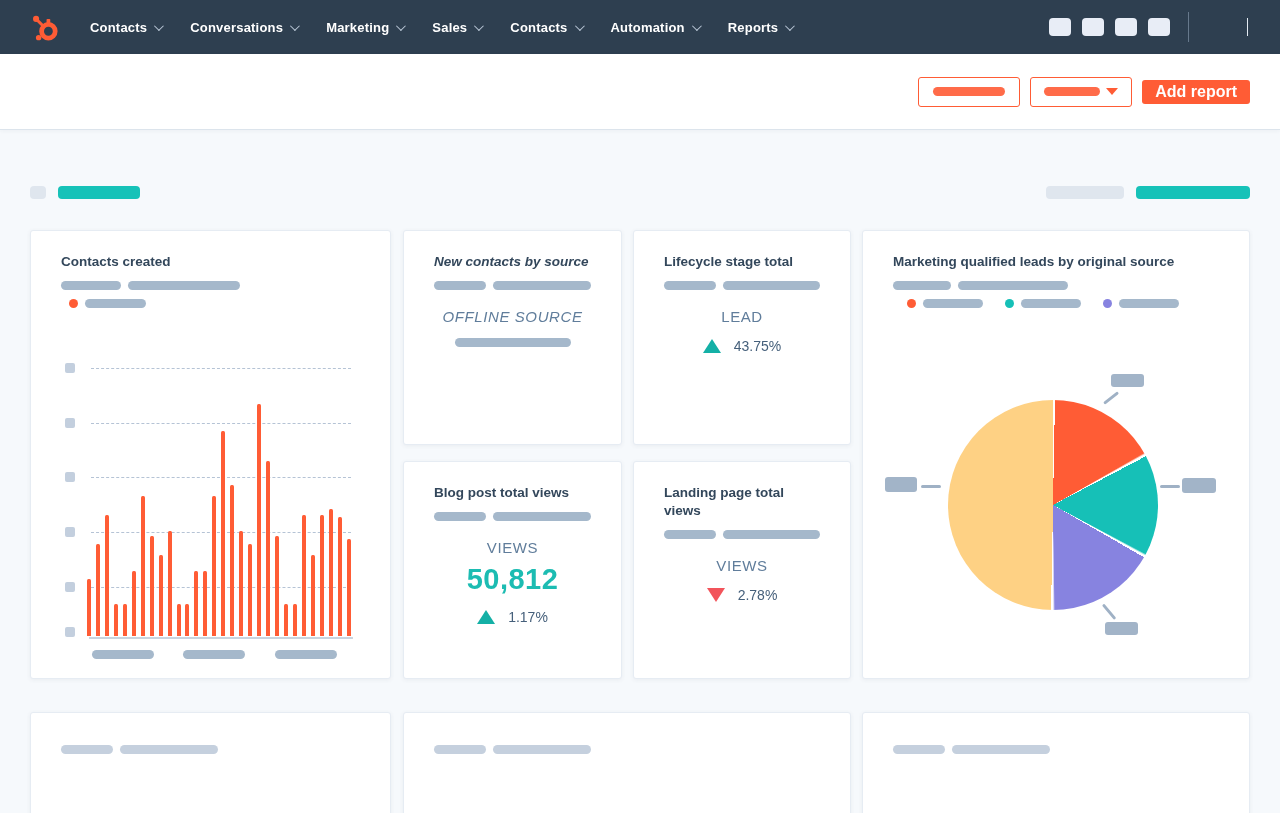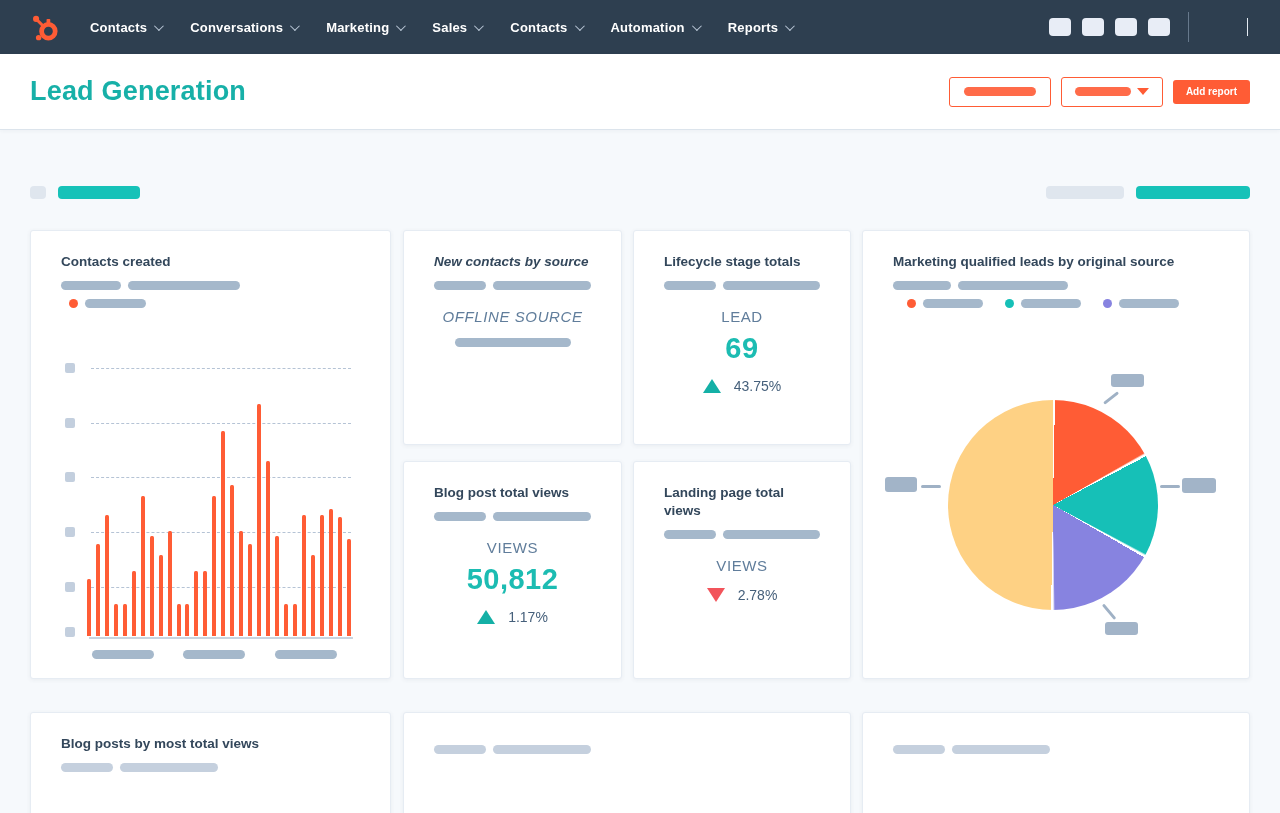--- a/index.html
+++ b/index.html
@@ -38,21 +38,21 @@
   .page-title { font-size:27px; font-weight:700; color:#17b0a8; letter-spacing:.2px; }
   .head-actions { margin-left:auto; display:flex; align-items:center; gap:10px; }
   .btn-outline {
     width:102px; height:30px; background:#fff; border:1.5px solid #ff5c35; border-radius:3px;
     display:flex; align-items:center; justify-content:center; gap:6px; cursor:pointer;
   }
   .btn-pill { height:9px; border-radius:4.5px; background:#ff6b49; }
   .dd-tri { width:0; height:0; border-left:6px solid transparent; border-right:6px solid transparent; border-top:7px solid #ff5c35; }
   .btn-primary {
     height:24px; padding:0 13px; background:#ff5c35; border:none; border-radius:3px;
-    color:#fff; font-size:10px; font-weight:700; font-family:"Liberation Sans",sans-serif;
+    color:#fff; font-size:16px; font-weight:700; font-family:"Liberation Sans",sans-serif;
     display:flex; align-items:center; cursor:pointer;
   }
   
   .pill { border-radius:4px; }
   .filter-left, .filter-right { position:absolute; top:186px; display:flex; gap:12px; }
   .filter-left { left:30px; }
   .filter-right { right:30px; }
   .pill-gray-lt { background:#dfe6ee; height:13px; }
   .pill-teal { background:#16c2b8; height:13px; }
   
@@ -137,21 +137,20 @@
     <div class="nav-sq"></div>
     <div class="nav-sq"></div>
     <div class="nav-sq"></div>
     <div class="nav-sq"></div>
     <div class="nav-divider"></div>
     <div class="nav-user-chev"><span class="chev"></span></div>
   </div>
 </div>
 
 <div class="pagehead">
-  <div class="page-title">Lead Generation</div>
   <div class="head-actions">
     <div class="btn-outline">
       <span class="btn-pill" style="width:72px"></span>
     </div>
     <div class="btn-outline">
       <span class="btn-pill" style="width:56px"></span>
       <span class="dd-tri"></span>
     </div>
     <button class="btn-primary">Add report</button>
   </div>
@@ -233,27 +232,26 @@
   <div class="card-title">New contacts by source</div>
   <div class="ph-row">
     <div class="ph" style="width:52px"></div>
     <div class="ph" style="width:98px"></div>
   </div>
   <div class="stat-label">OFFLINE SOURCE</div>
   <div class="ph stat-ph"></div>
 </div>
 
 <div class="card" style="left:633px; top:230px; width:218px; height:215px;">
-  <div class="card-title">Lifecycle stage totals</div>
+  <div class="card-title">Lifecycle stage total</div>
   <div class="ph-row">
     <div class="ph" style="width:52px"></div>
     <div class="ph" style="width:98px"></div>
   </div>
   <div class="stat-label">LEAD</div>
-  <div class="stat-value">69</div>
   <div class="stat-footer">
     <span class="tri-up"></span>
     <span class="delta-txt">43.75%</span>
   </div>
 </div>
 
 <div class="card" style="left:403px; top:461px; width:219px; height:218px;">
   <div class="card-title">Blog post total views</div>
   <div class="ph-row">
     <div class="ph" style="width:52px"></div>
@@ -306,21 +304,20 @@
   <div class="callout-line" style="left:241px; top:171px; width:18px; transform:rotate(-38deg);"></div>
   <div class="callout-pill" style="left:319px; top:247px; width:34px; height:15px;"></div>
   <div class="callout-line" style="left:297px; top:254px; width:20px;"></div>
   <div class="callout-pill" style="left:22px; top:246px; width:32px; height:15px;"></div>
   <div class="callout-line" style="left:58px; top:254px; width:20px;"></div>
   <div class="callout-pill" style="left:242px; top:391px; width:33px; height:13px;"></div>
   <div class="callout-line" style="left:240px; top:372px; width:19px; transform:rotate(50deg);"></div>
 </div>
 
 <div class="card" style="left:30px; top:712px; width:361px; height:200px;">
-  <div class="card-title">Blog posts by most total views</div>
   <div class="ph-row">
     <div class="ph ph-light" style="width:52px"></div>
     <div class="ph ph-light" style="width:98px"></div>
   </div>
 </div>
 
 <div class="card" style="left:403px; top:712px; width:448px; height:200px;">
   <div class="ph-row">
     <div class="ph ph-light" style="width:52px"></div>
     <div class="ph ph-light" style="width:98px"></div>

